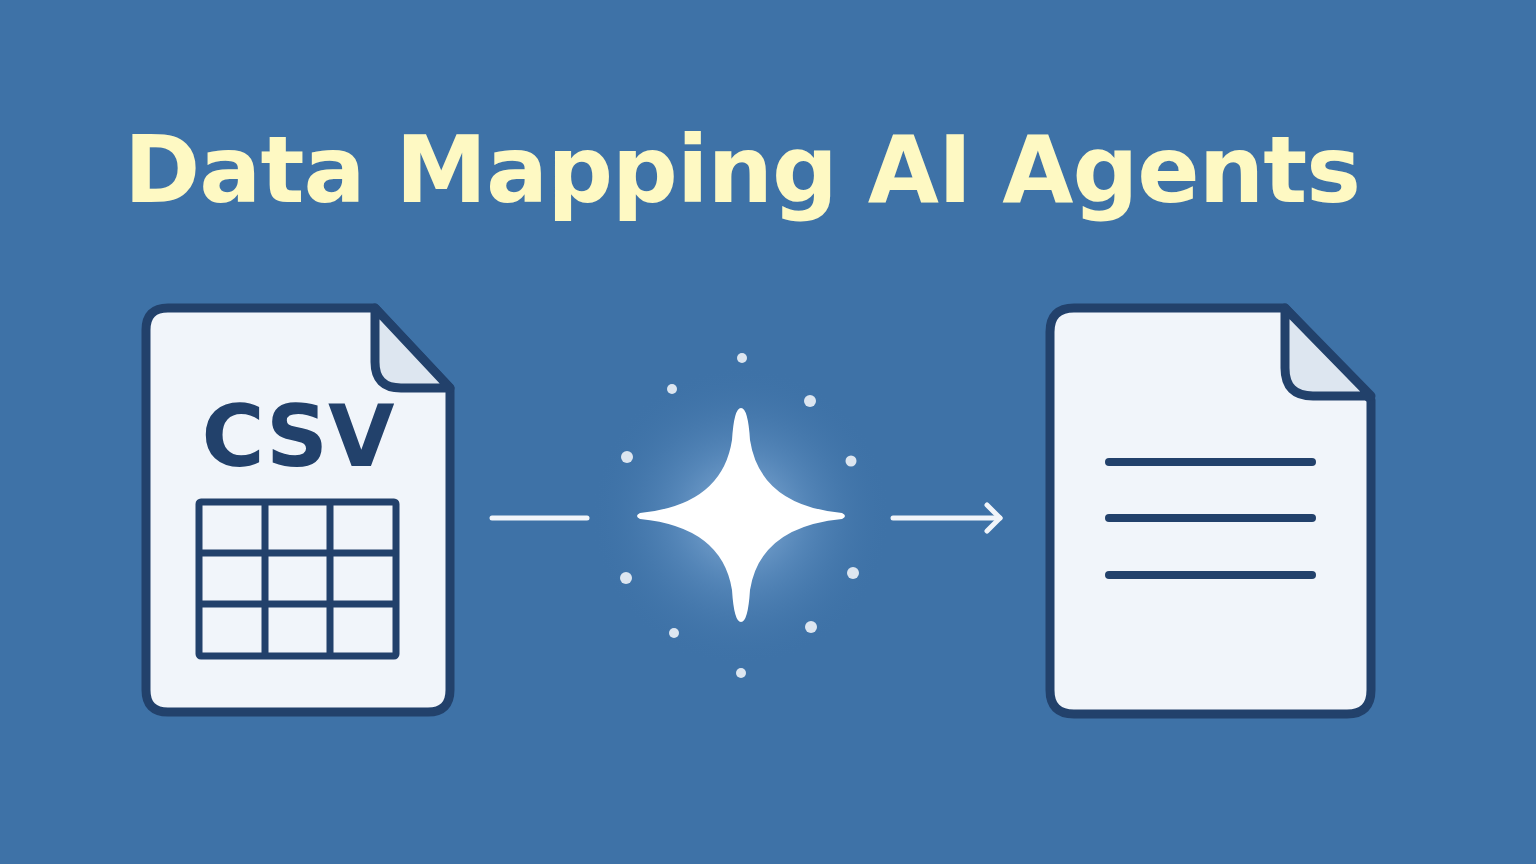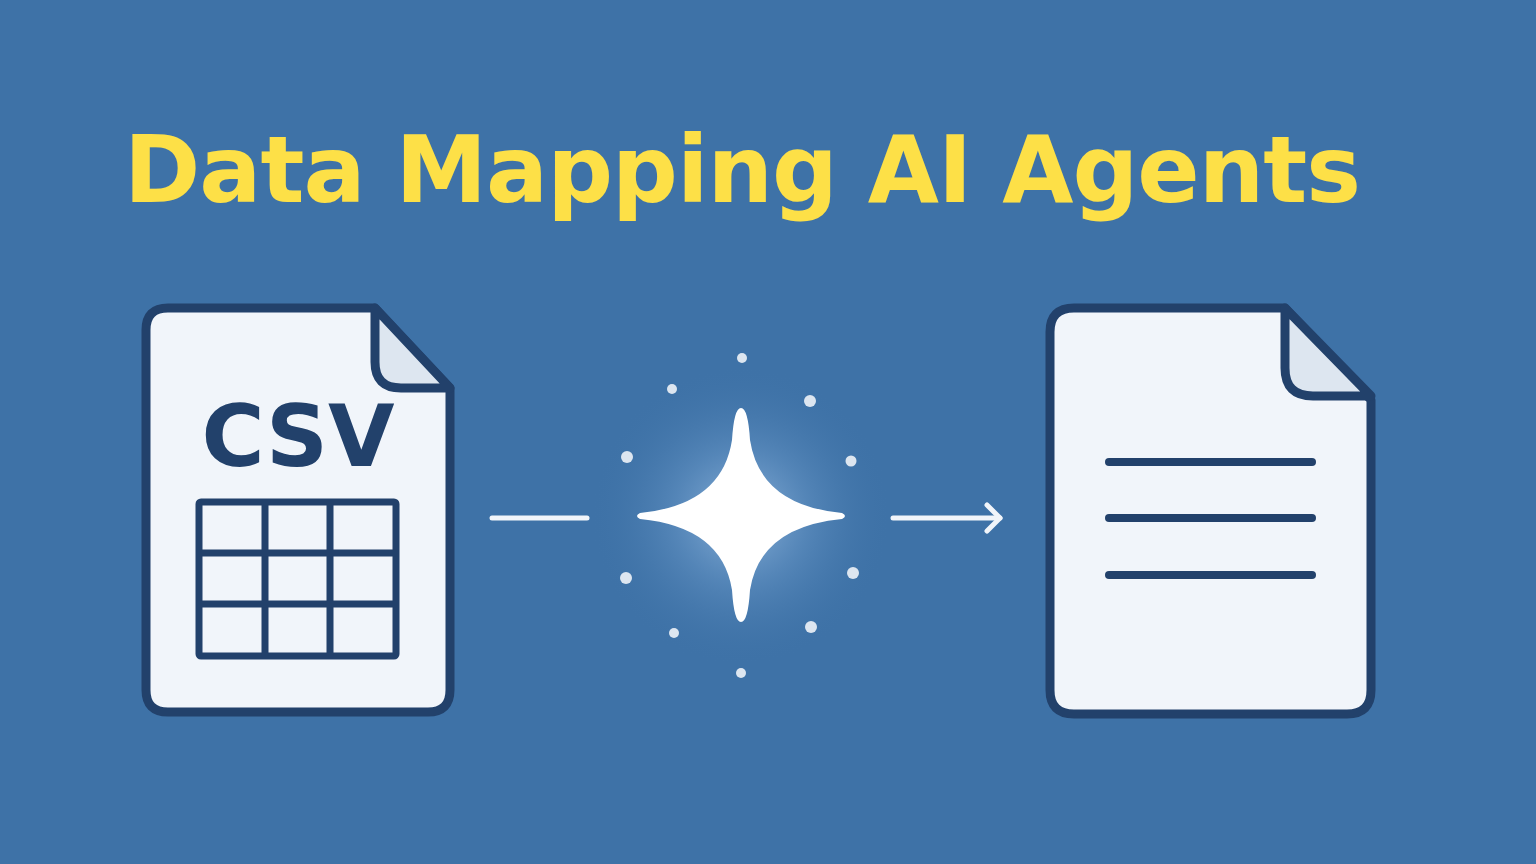--- a/index.html
+++ b/index.html
@@ -5,21 +5,21 @@
   html, body { margin:0; padding:0; }
   body {
     width:1536px; height:864px; overflow:hidden;
     background:#3e72a7;
     position:relative;
     font-family: "DejaVu Sans", sans-serif;
   }
   .title {
     position:absolute; left:0; width:1536px; top:116px;
     text-align:left; padding-left:124px; box-sizing:border-box;
-    color:#fde047; font-weight:bold; font-size:92px; letter-spacing:-1px;
+    color:#fef9c3; font-weight:bold; font-size:92px; letter-spacing:-1px;
     line-height:110px;
   }
   svg { position:absolute; left:0; top:0; }
 </style>
 </head>
 <body>
 
 <div class="title">Data Mapping AI Agents</div>
 
 <svg width="1536" height="864" viewBox="0 0 1536 864">

